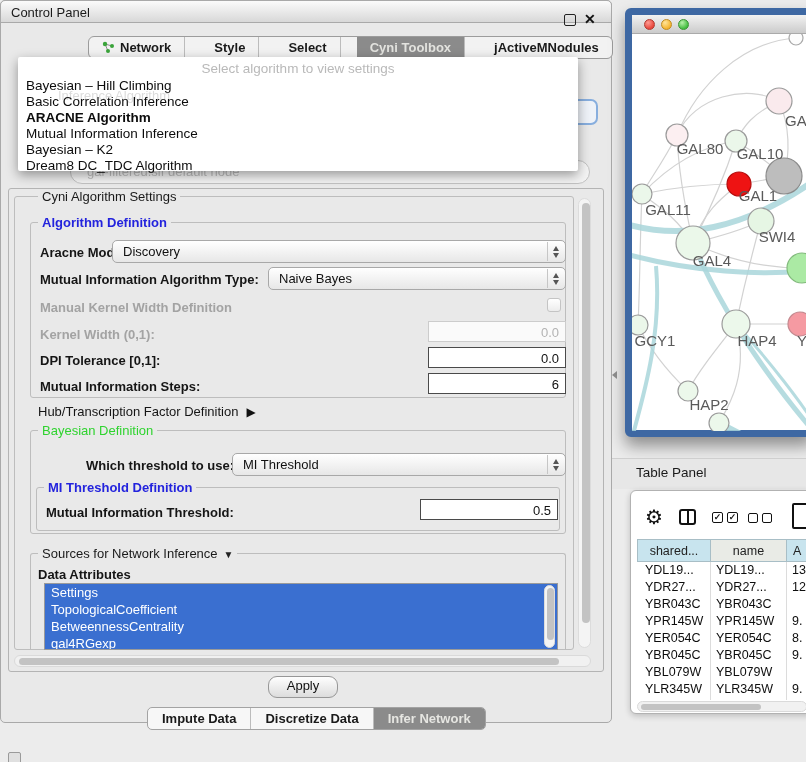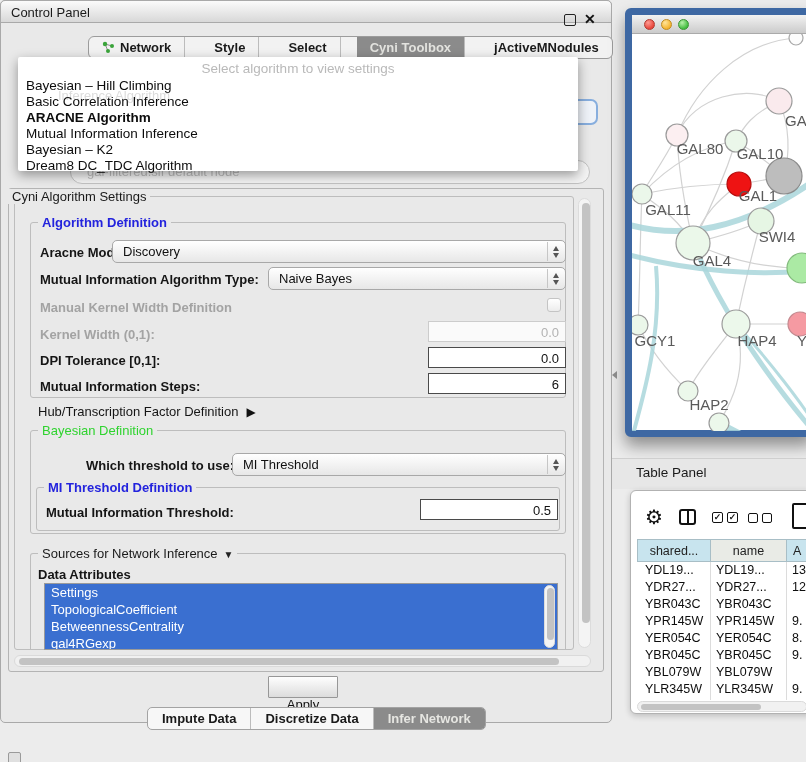--- a/index.html
+++ b/index.html
@@ -62,22 +62,22 @@
     background:linear-gradient(#fff,#ececec);box-sizing:border-box;}
   .hub-arrow{font-size:12px;color:#111;margin-left:8px;}
   .src-arrow{font-size:10px;color:#222;margin-left:6px;}
   .listbox{position:absolute;background:#fff;border:1px solid #9a9a9a;box-sizing:border-box;overflow:hidden;}
   .list-item{height:17px;line-height:17px;font-size:13px;padding-left:6px;color:#111;white-space:nowrap;}
   .list-item.sel{background:#3a6fd0;color:#fff;}
   .vscroll{position:absolute;background:#f4f4f4;border:1px solid #dcdcdc;border-radius:7px;box-sizing:border-box;}
   .vthumb{position:absolute;background:#c3c3c3;border-radius:6px;}
   .hscroll{position:absolute;background:#f1f1f1;border:1px solid #dadada;border-radius:7px;box-sizing:border-box;}
   .hthumb{position:absolute;background:#c3c3c3;border-radius:6px;}
-  .btn{position:absolute;border:1px solid #979797;border-radius:1px;background:linear-gradient(#fefefe,#dcdcdc);
-    font-size:13px;color:#111;text-align:center;box-sizing:border-box;padding-top:20px;}
+  .btn{position:absolute;border:1px solid #979797;border-radius:9px;background:linear-gradient(#fefefe,#dcdcdc);
+    font-size:13px;color:#111;text-align:center;box-sizing:border-box;padding-top:1px;}
 
   
   .btabbar{position:absolute;display:flex;height:23px;border:1px solid #a3a3a3;border-radius:5px;
     overflow:hidden;background:#f7f7f7;box-sizing:border-box;}
   .btab{font-size:13px;font-weight:bold;color:#1a1a1a;padding:3px 14px 0 14px;border-right:1px solid #bcbcbc;white-space:nowrap;}
   .btab:last-child{border-right:none;}
   .btab.sel{background:#8b8b8b;color:#e6e6e2;}
 
   
   #netwin{left:625px;top:8px;width:188px;height:429px;border:7px solid #3e68a3;border-radius:6px;
@@ -162,21 +162,21 @@
         <div class="dd-item bold">ARACNE Algorithm</div>
         <div class="dd-item">Mutual Information Inference</div>
         <div class="dd-item">Bayesian – K2</div>
         <div class="dd-item">Dream8 DC_TDC Algorithm</div>
       </div>
   </div>
   <div class="abs ghost">Inference Algorithm</div>
 
   <div class="abs sunken"></div>
   <div class="gbox" style="left:14px;top:196px;width:560px;height:454px;"></div>
-  <span class="gtitle" style="left:8px;top:189px;">Cyni Algorithm Settings</span>
+  <span class="gtitle" style="left:38px;top:189px;">Cyni Algorithm Settings</span>
 
   <div class="gbox" style="left:30px;top:222px;width:536px;height:176px;"></div>
   <span class="gtitle blue" style="left:38px;top:215px;">Algorithm Definition</span>
 
   <span class="lbl" style="left:40px;top:245px;">Aracne Mode:</span>
   <div class="combo" style="left:112px;top:240px;width:454px;">
     <span>Discovery</span>
     <span class="stepper">
         <i class="up"></i>
         <i class="dn"></i>

